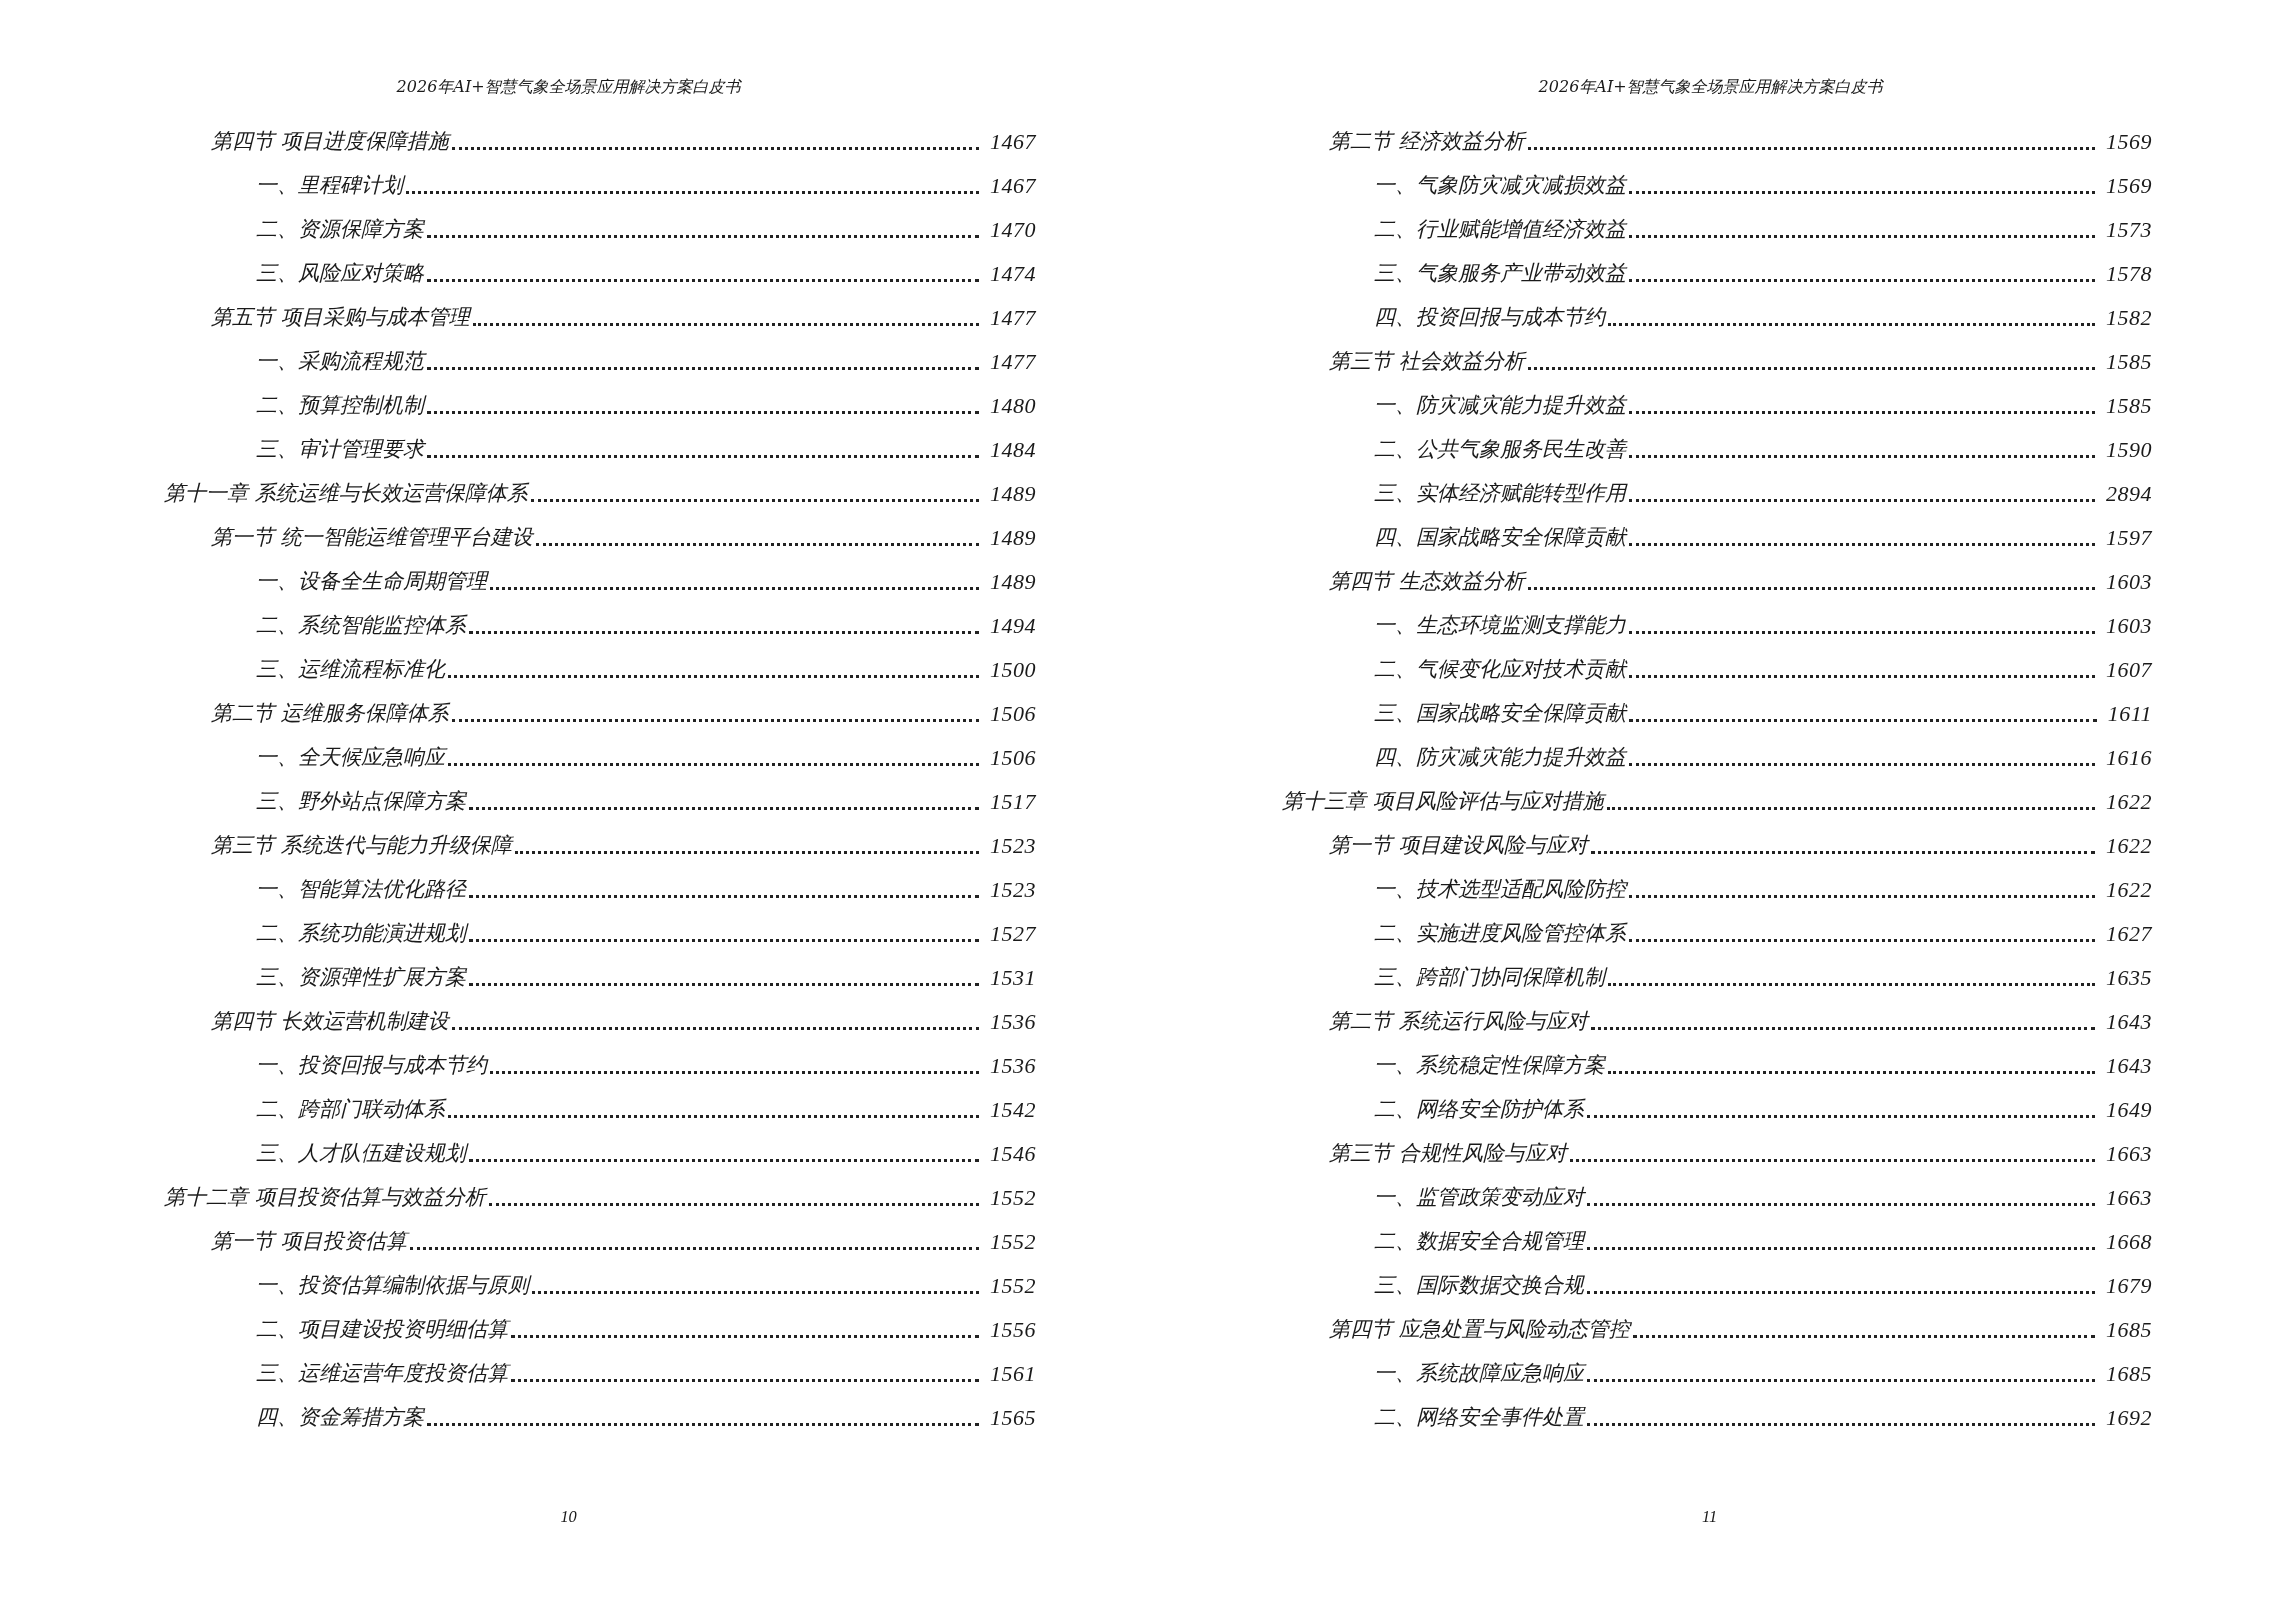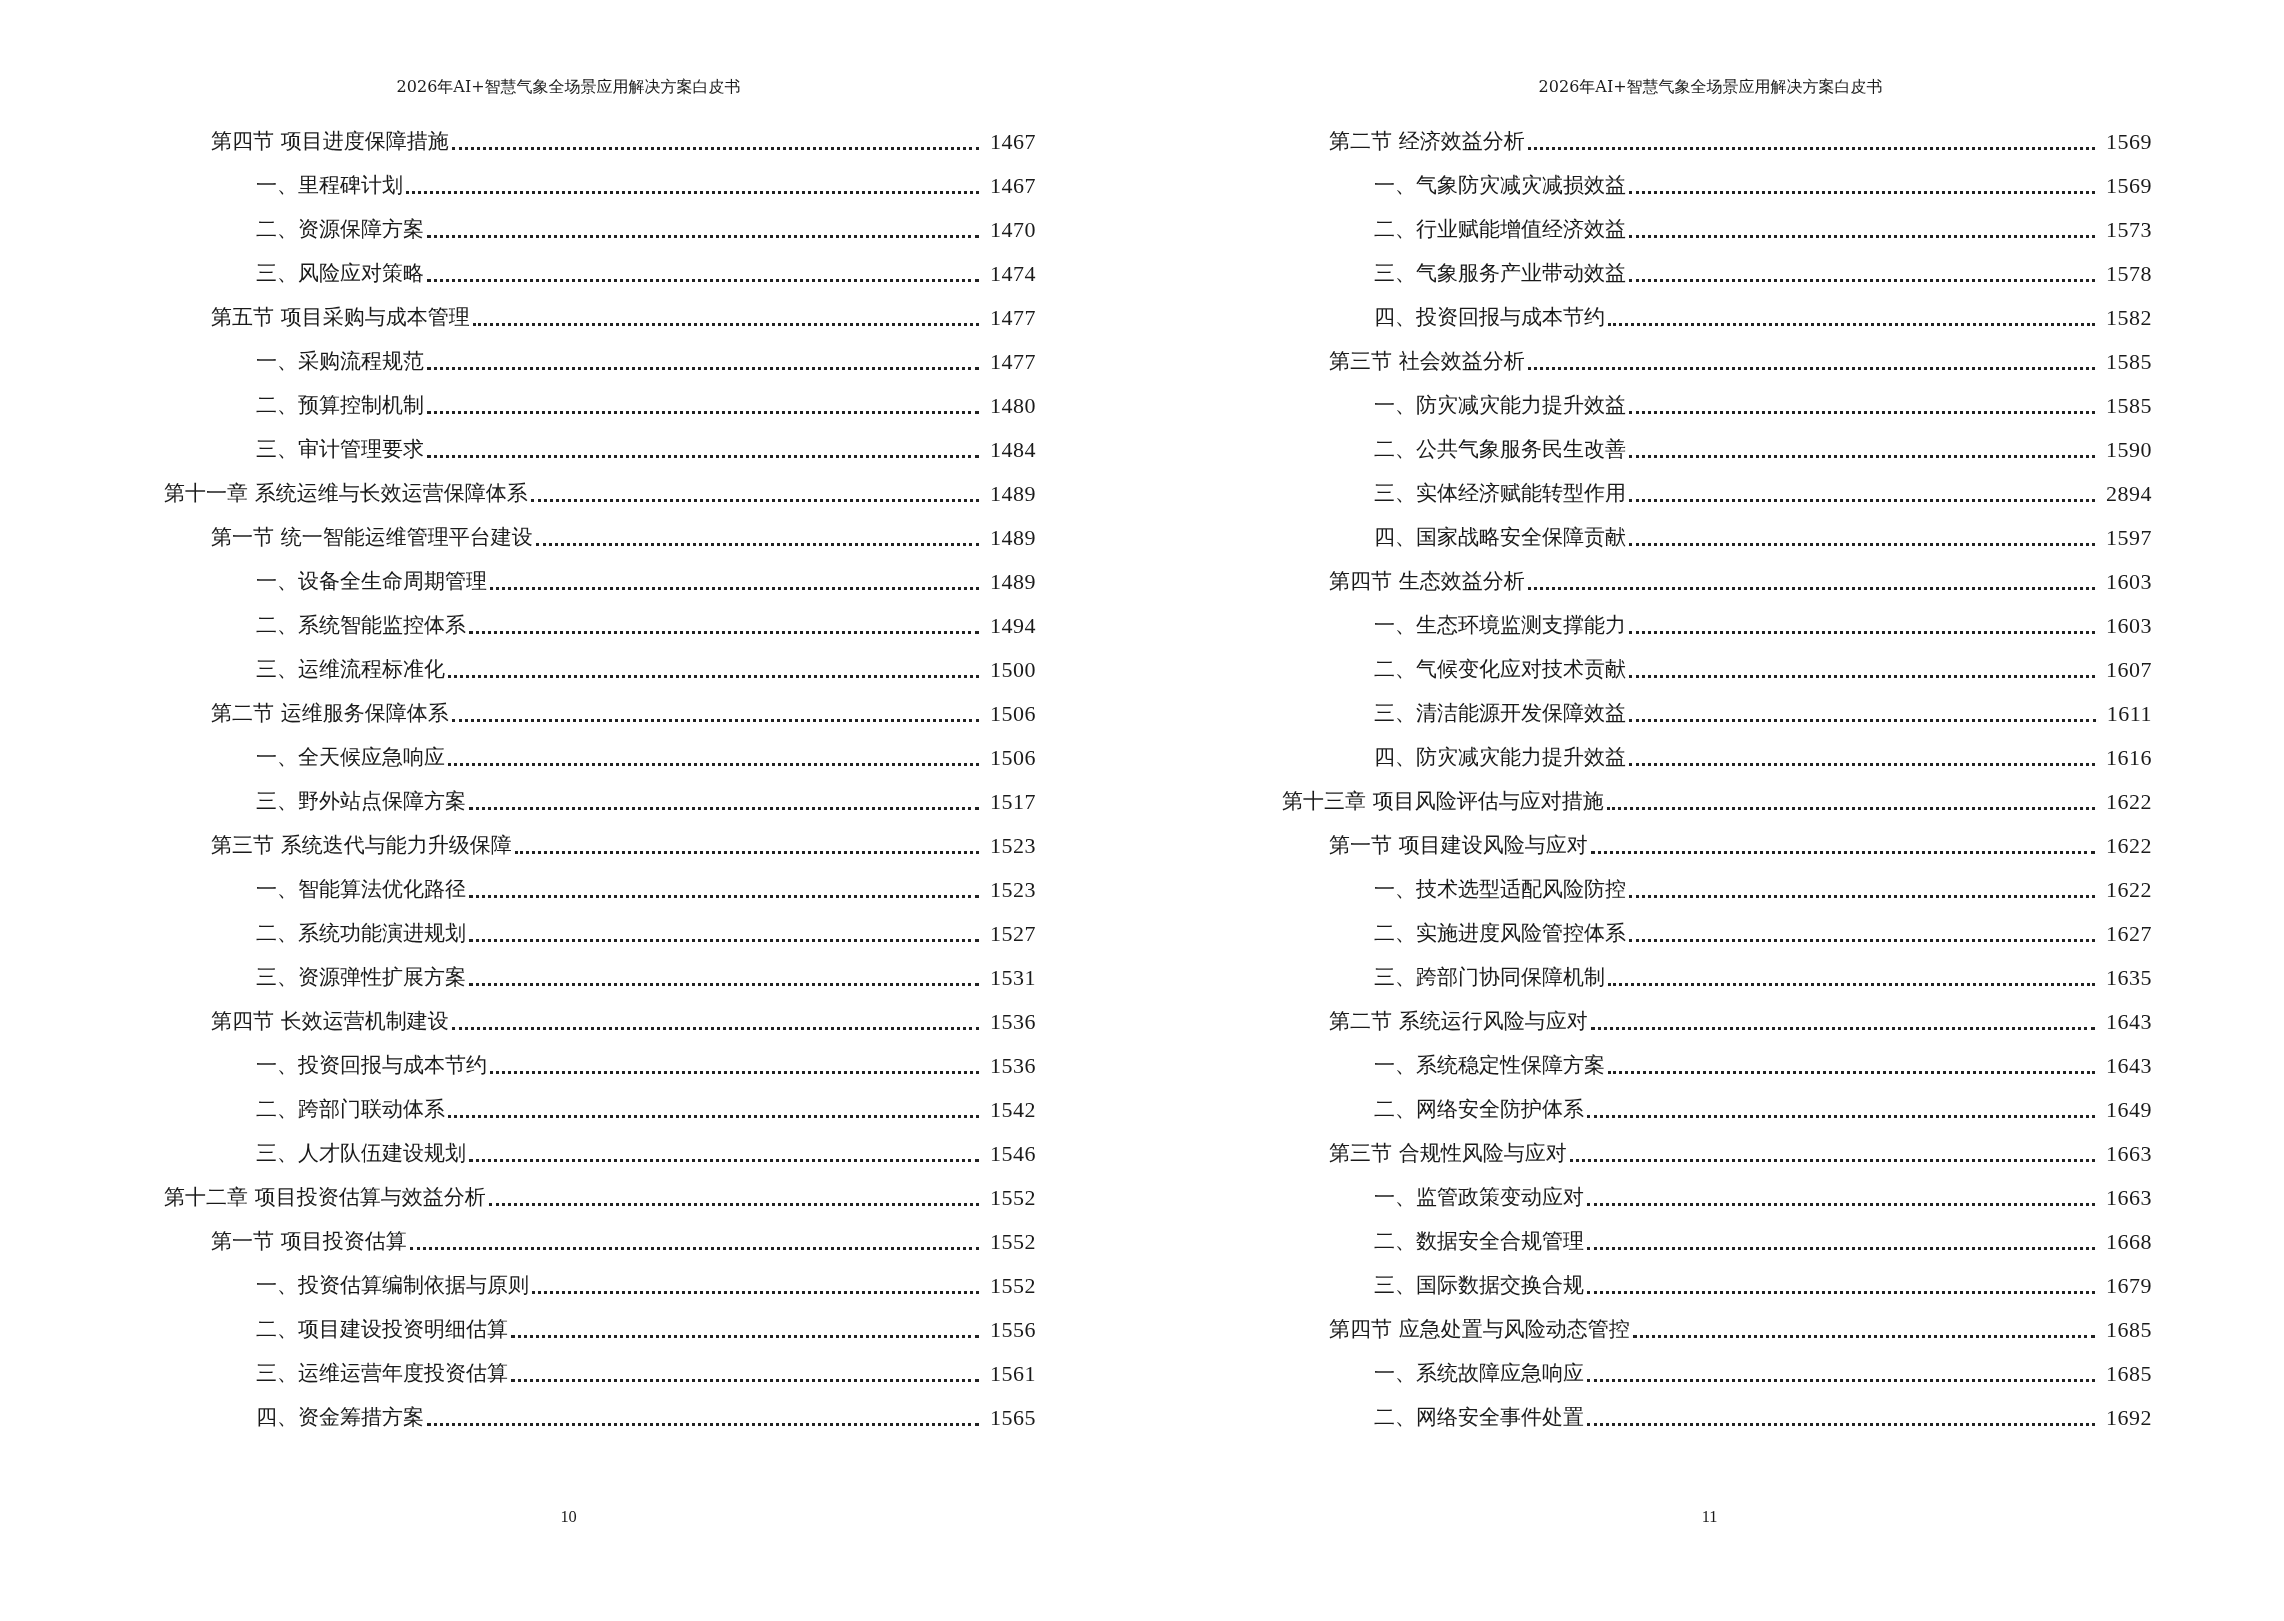--- a/index.html
+++ b/index.html
@@ -1,18 +1,18 @@
 <!DOCTYPE html>
 <html style="font-size:7.7px"><head>
   <meta charset="utf-8">
   <style>
     html, body { margin: 0; padding: 0; background: #ffffff; }
     body { width: 2284px; height: 1622px; position: relative; overflow: hidden;
       font-family: "DejaVu Serif", "Liberation Serif", serif; color: #1a1a1a; }
-    .page { position: absolute; top: 0; height: 1366px; }
+    .page { position: absolute; top: 0; height: 1366px; font-style: italic; }
     .page-left { left: 0; width: 1142px; }
     .page-right { left: 1142px; width: 1142px; }
     .running-header { position: absolute; top: 77px; left: 0; width: 100%;
       text-align: center; font-size: 16px; letter-spacing: 0px; }
     .page-left .running-header { left: -2.4px; }
     .page-right .running-header { left: -2.4px; }
     .toc { position: absolute; top: 119px; }
     .page-left .toc { left: 164px; width: 872px; }
     .page-right .toc { left: 140px; width: 870px; }
     .toc-row { position: relative; height: 44px; display: flex; align-items: center;
@@ -253,21 +253,21 @@
         <span class="toc-title">一、生态环境监测支撑能力</span>
         <span class="toc-leader"></span>
         <span class="toc-page">1603</span>
       </div>
       <div class="toc-row lvl-2">
         <span class="toc-title">二、气候变化应对技术贡献</span>
         <span class="toc-leader"></span>
         <span class="toc-page">1607</span>
       </div>
       <div class="toc-row lvl-2">
-        <span class="toc-title">三、清洁能源开发保障效益</span>
+        <span class="toc-title">三、国家战略安全保障贡献</span>
         <span class="toc-leader"></span>
         <span class="toc-page">1611</span>
       </div>
       <div class="toc-row lvl-2">
         <span class="toc-title">四、防灾减灾能力提升效益</span>
         <span class="toc-leader"></span>
         <span class="toc-page">1616</span>
       </div>
       <div class="toc-row lvl-0">
         <span class="toc-title">第十三章  项目风险评估与应对措施</span>

